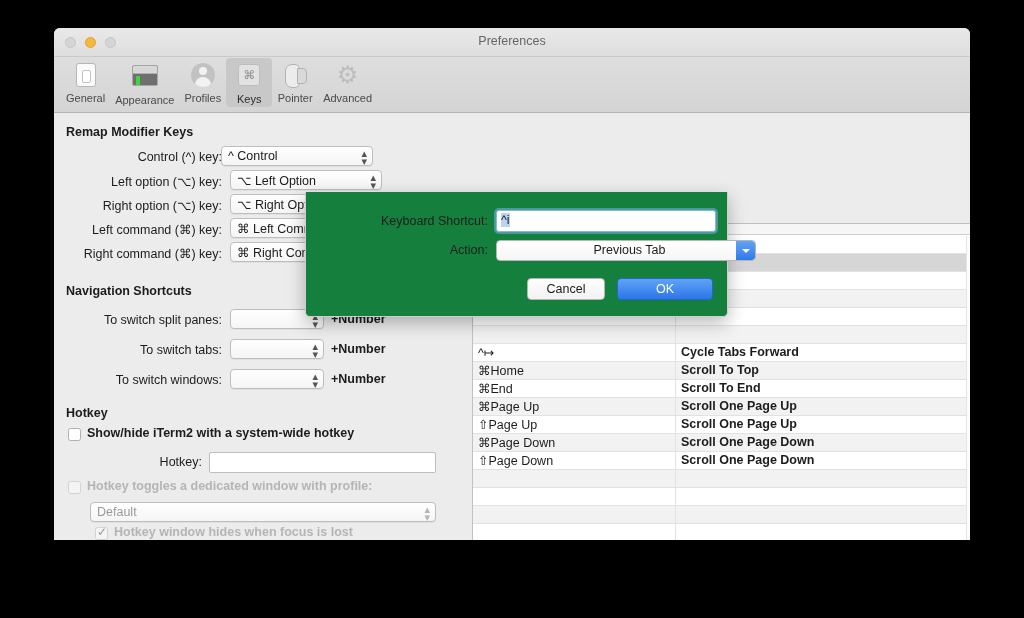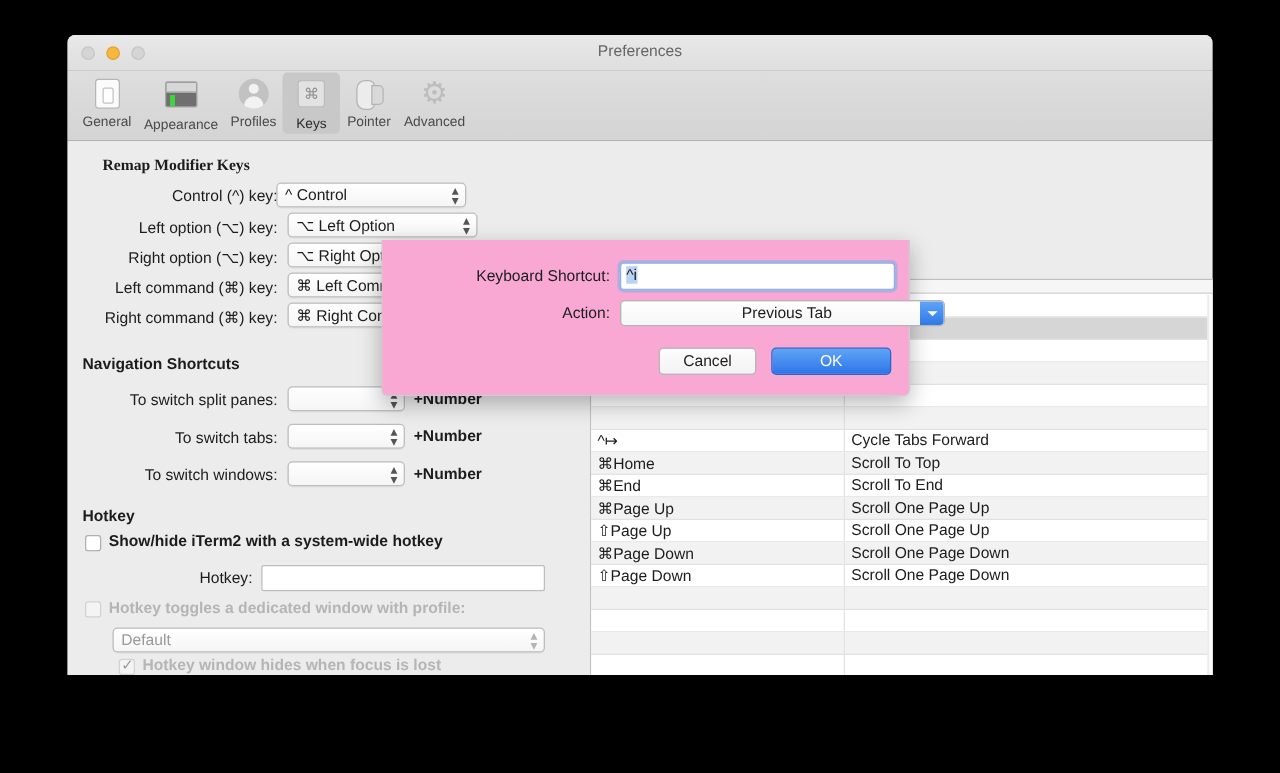--- a/index.html
+++ b/index.html
@@ -145,31 +145,31 @@
   }
   #rows { position: absolute; left: 0; top: 12px; right: 13px; bottom: 0; }
   .row {
     display: flex; height: 18px; border-bottom: 1px solid #e2e2e2;
     font-size: 12.5px; color: #1c1c1c;
   }
   .row.odd { background: #fff; }
   .row.even { background: #f2f2f2; }
   .row.selected { background: #d6d6d6; }
   .cell-key { width: 203px; padding: 1px 0 0 5px; border-right: 1px solid #e2e2e2; overflow: hidden; white-space: nowrap; }
-  .cell-act { flex: 1; padding: 1px 0 0 5px; overflow: hidden; white-space: nowrap; }
+  .cell-act { flex: 1; padding: 1px 0 0 5px; overflow: hidden; white-space: nowrap; font-weight: bold; }
   #vscroll {
     position: absolute; right: 0; top: 12px; bottom: 0; width: 13px;
     background: #fcfcfc; border-left: 1px solid #e4e4e4;
   }
 
   
   #sheet {
     position: absolute; left: 251px; top: 79px;
     width: 423px; height: 125px;
-    background: #f9a8d4;
+    background: #15803d;
     border: 1px solid #cdcdcd; border-top: none;
     border-radius: 0 0 5px 5px;
     box-shadow: 0 6px 18px rgba(0,0,0,.28);
     z-index: 50;
   }
   .sheet-label {
     position: absolute; font-size: 12.5px; color: #1c1c1c; text-align: right;
   }
   #shortcut-input {
     position: absolute; left: 190px; top: 18px;
@@ -266,21 +266,21 @@
           <div class="ic-advanced">⚙</div>
         </div>
       <div class="tb-label">Advanced</div>
     </div>
   </div>
 
   <div id="content">
 
     <div id="left-pane">
 
-      <div class="sec-title" style="left:28px;top:12px;font-family:Liberation Serif, serif;">Remap Modifier Keys</div>
+      <div class="sec-title" style="left:12px;top:12px;">Remap Modifier Keys</div>
 
       <div class="flabel" style="left:0px;top:37px;width:168px;">Control (^) key:</div>
       <div class="popup" style="left:167px;top:33px;width:152px;">
         <span>^ Control</span>
         <span class="arrows">
             <span>▴</span>
             <span>▾</span>
           </span>
       </div>
 

